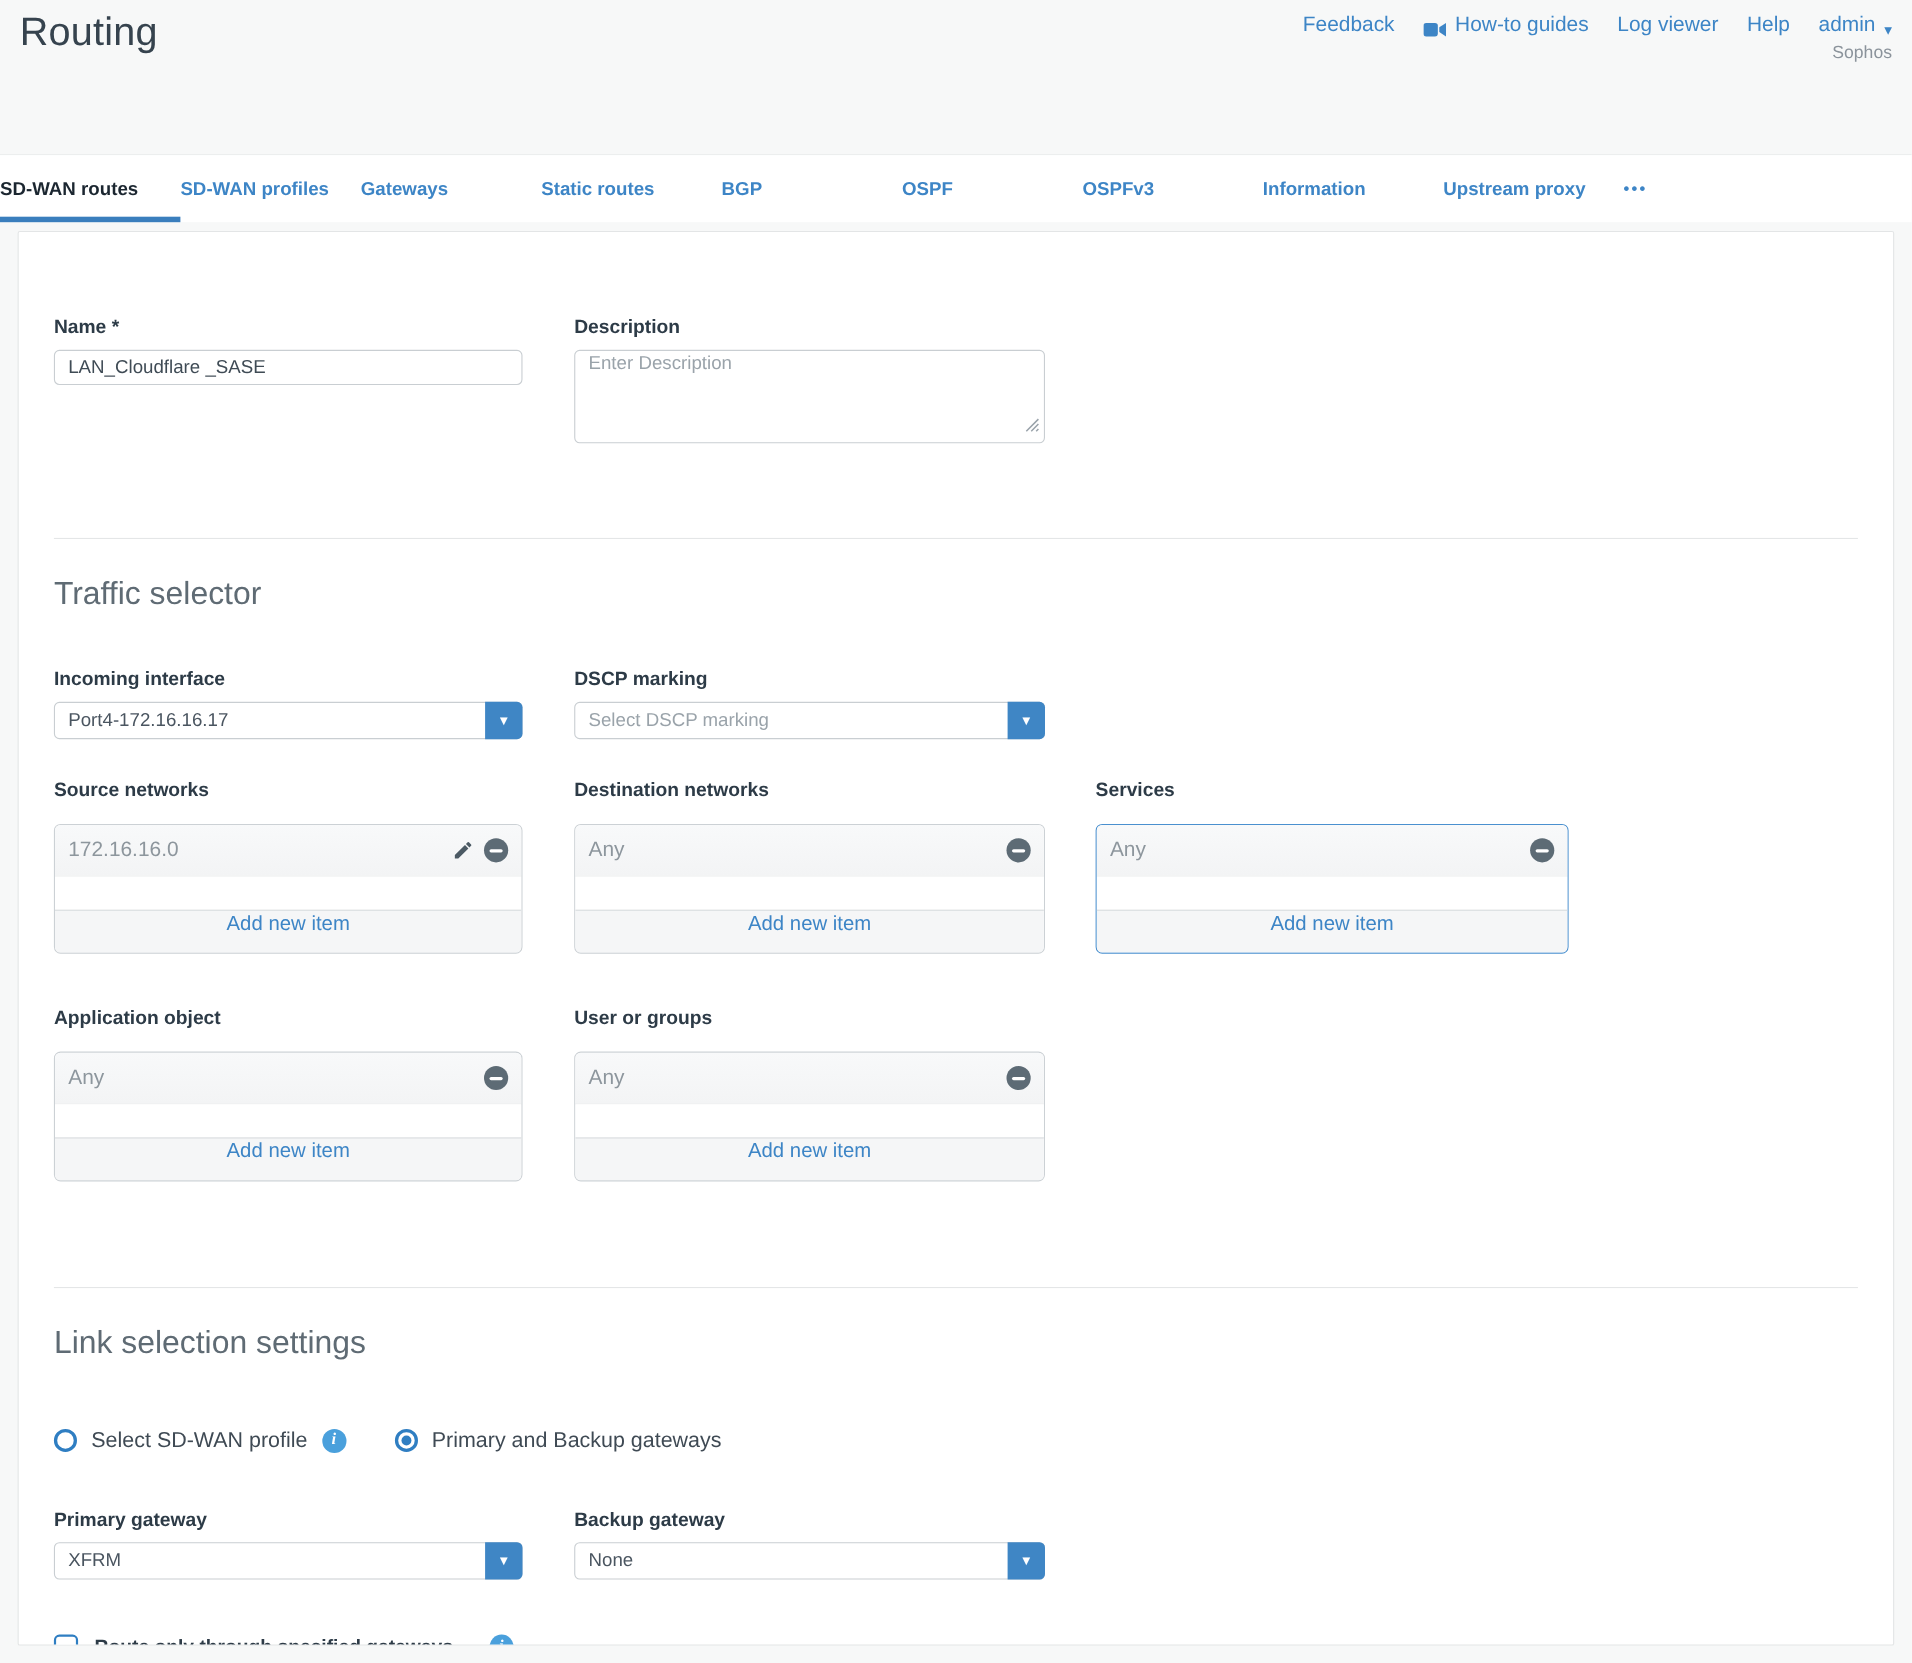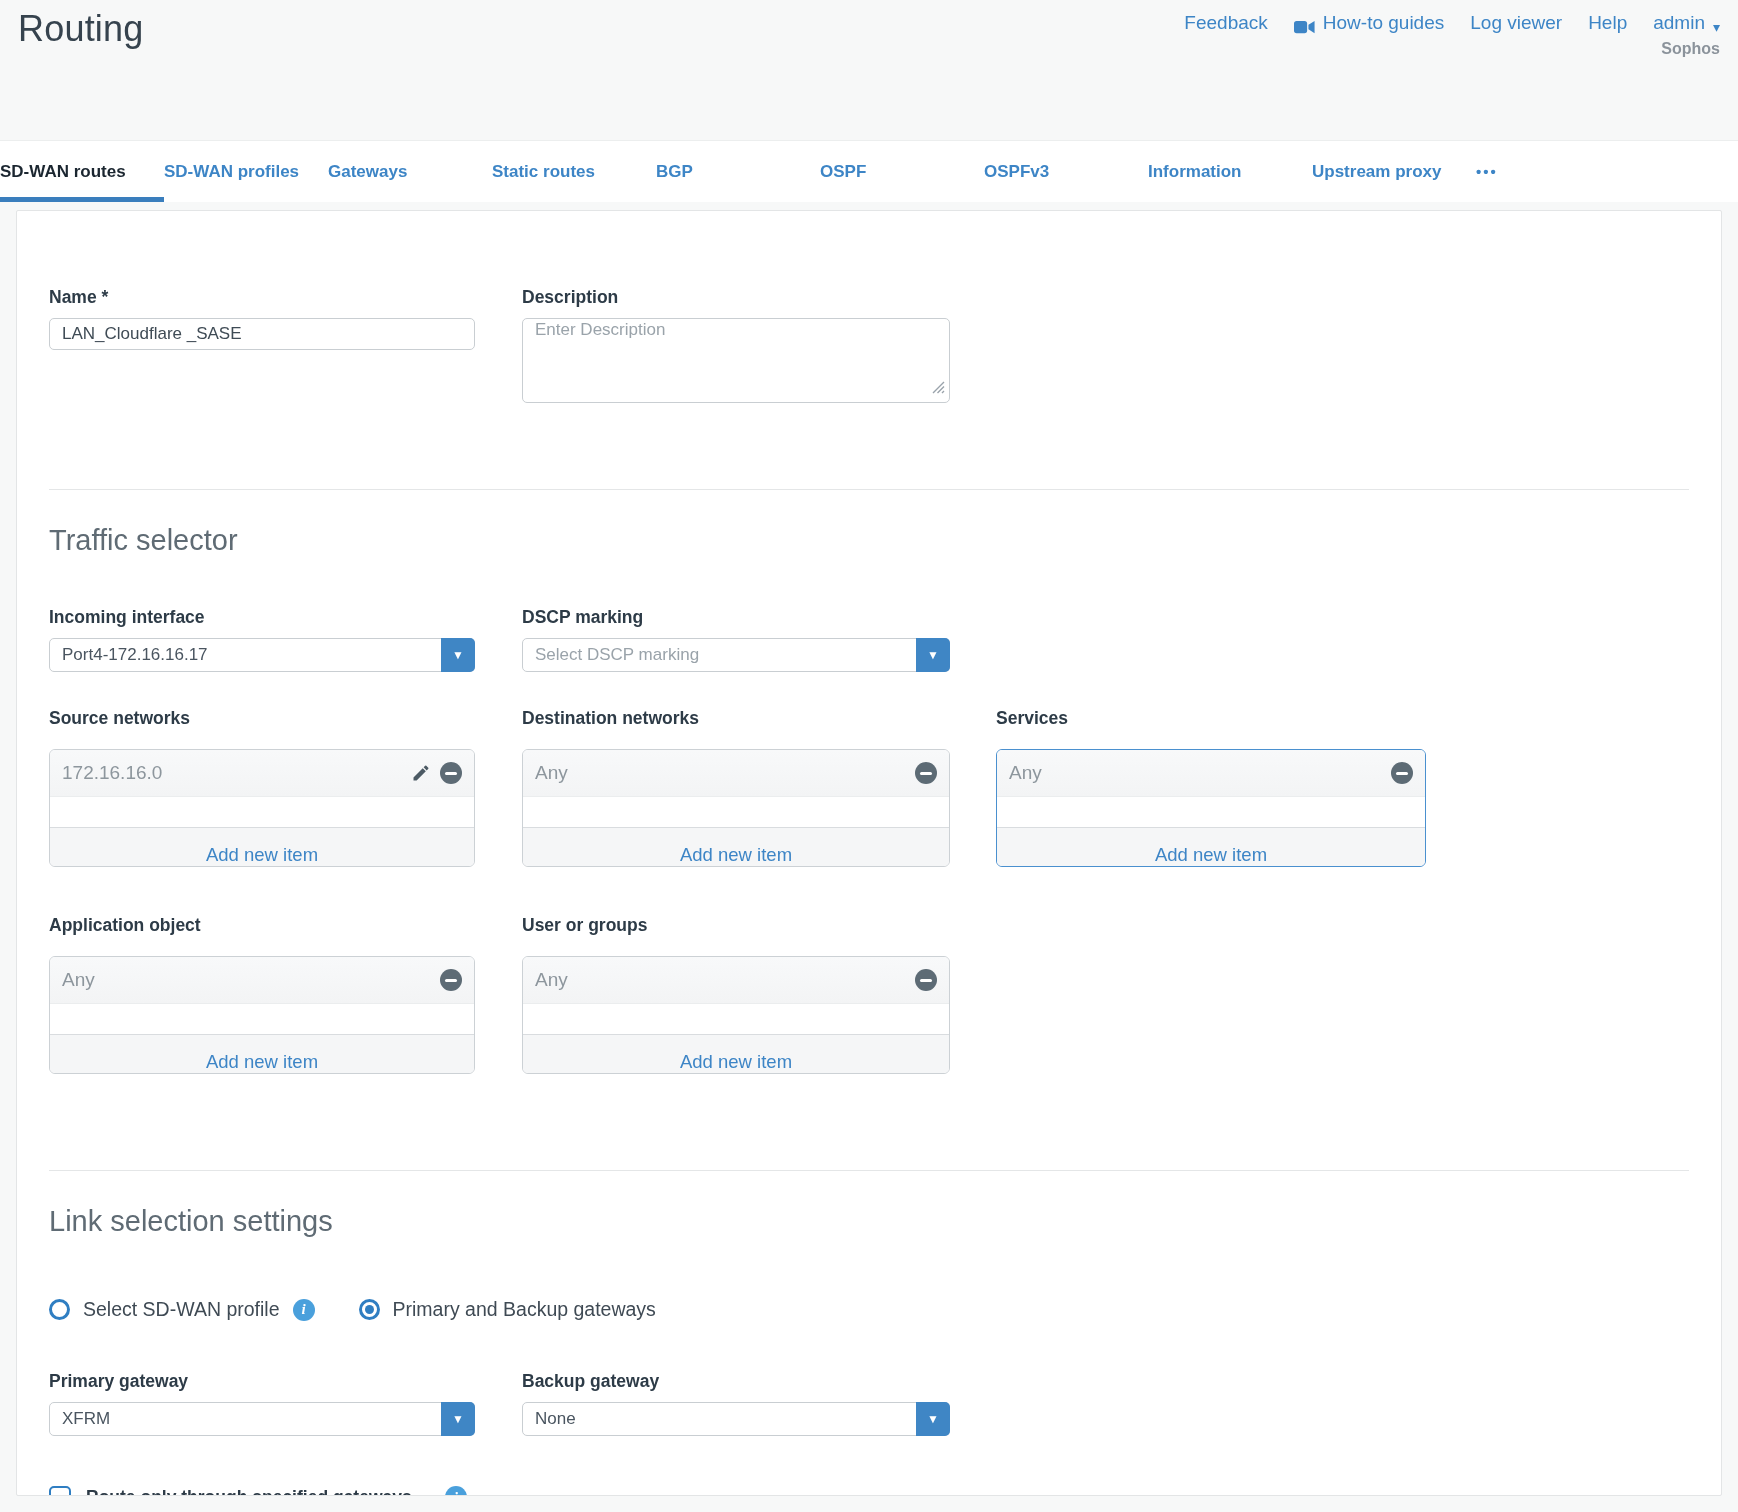--- a/index.html
+++ b/index.html
@@ -14,21 +14,21 @@
   .page-header { position: relative; height: 140px; background: #f7f8f8; }
   .page-title {
     position: absolute; left: 18px; top: 8px;
     font-size: 36px; font-weight: 400; color: #36434e; letter-spacing: .2px;
   }
   .header-right { position: absolute; right: 18px; top: 12px; text-align: right; }
   .header-links { display: flex; align-items: center; gap: 26px; font-size: 19px; color: #3d85c6; }
   .header-link { cursor: pointer; display: inline-flex; align-items: flex-end; gap: 8px; }
   .video-icon svg { display: block; }
   .caret { font-size: 14px; line-height: 1; color: #3d85c6; }
-  .brand { margin-top: 6px; font-size: 16px; color: #8b939b; font-weight: bold; }
+  .brand { margin-top: 6px; font-size: 16px; color: #8b939b; }
 
   
   .tabbar {
     height: 62px; background: #fff; border-top: 1px solid #eceeee;
     display: flex; align-items: stretch;
   }
   .tab {
     width: 164px; display: flex; align-items: center; 
     font-size: 17px; font-weight: 700; color: #3d85c6; cursor: pointer; position: relative;
   }
@@ -104,21 +104,21 @@
   .minus-icon {
     width: 22px; height: 22px; border-radius: 50%; background: #5d6b75; position: relative; cursor: pointer;
   }
   .minus-icon::after {
     content: ""; position: absolute; left: 5px; right: 5px; top: 9.5px; height: 3px;
     background: #fff; border-radius: 2px;
   }
   .ms-spacer { flex: 1; background: #fff; }
   .ms-footer {
     height: 39px; flex: none; border-top: 1px solid #d9dcdf; background: #f5f6f7;
-    display: flex; align-items: flex-end; justify-content: center; cursor: pointer;
+    display: flex; align-items: flex-start; justify-content: center; cursor: pointer;
   }
   .ms-footer span { font-size: 18.5px; color: #3d85c6; }
 
   .labels-row-1 { margin-top: 50px; }
   .boxes-label-row { margin-top: 36px; }
   .boxes-row { margin-top: 10px; }
   .boxes-label-row-2 { margin-top: 48px; }
 
   
   .radio-row { margin-top: 60px; display: flex; align-items: center; gap: 44px; }

